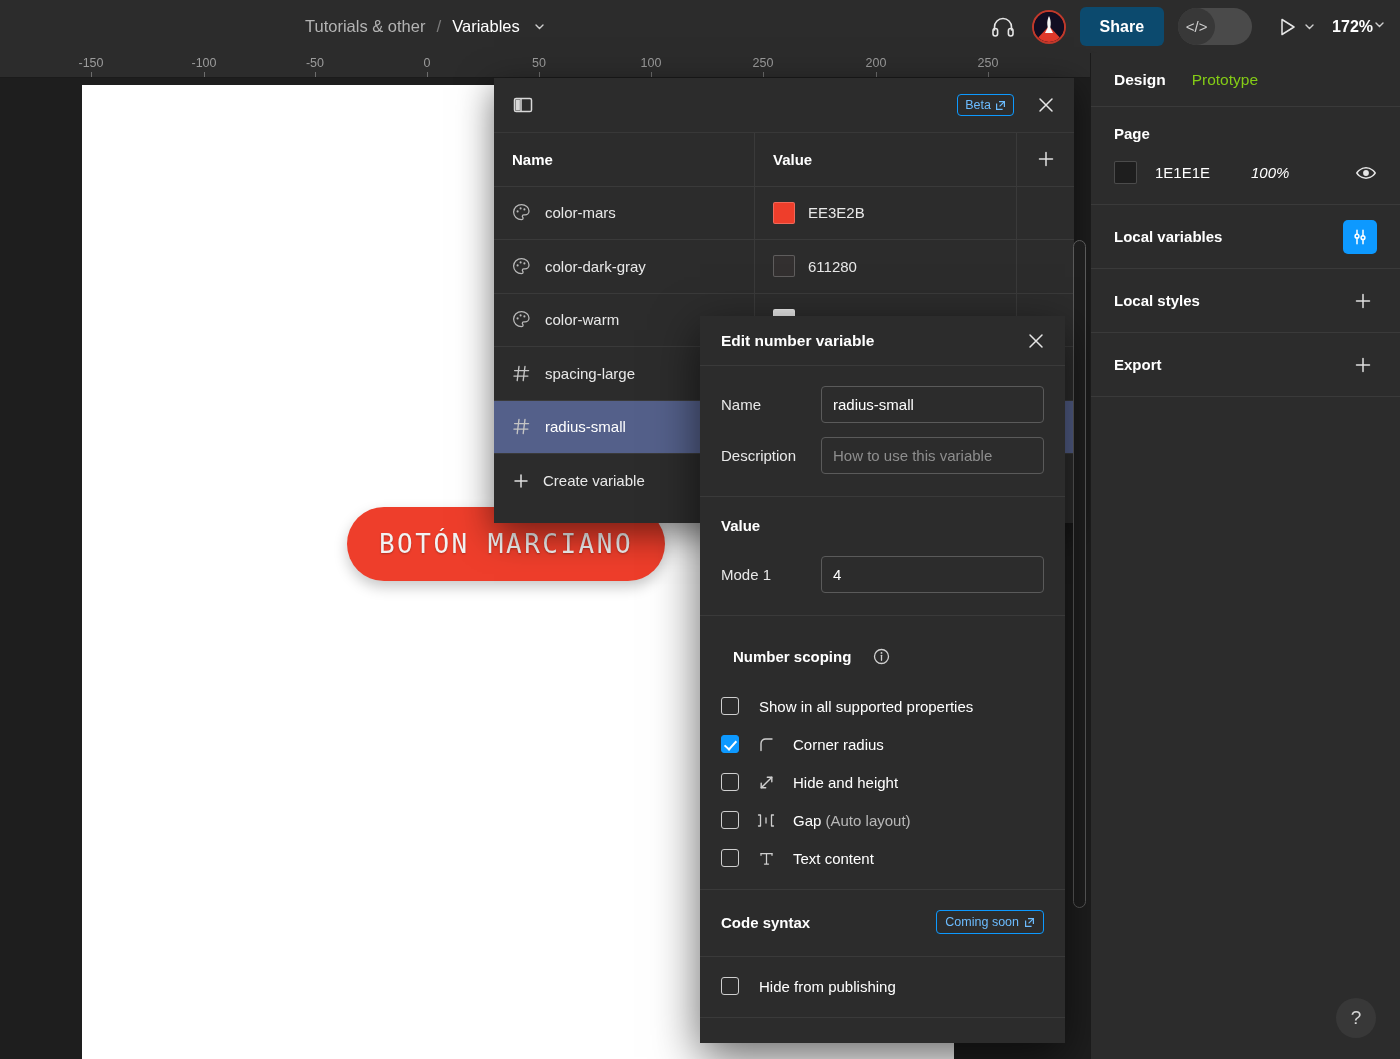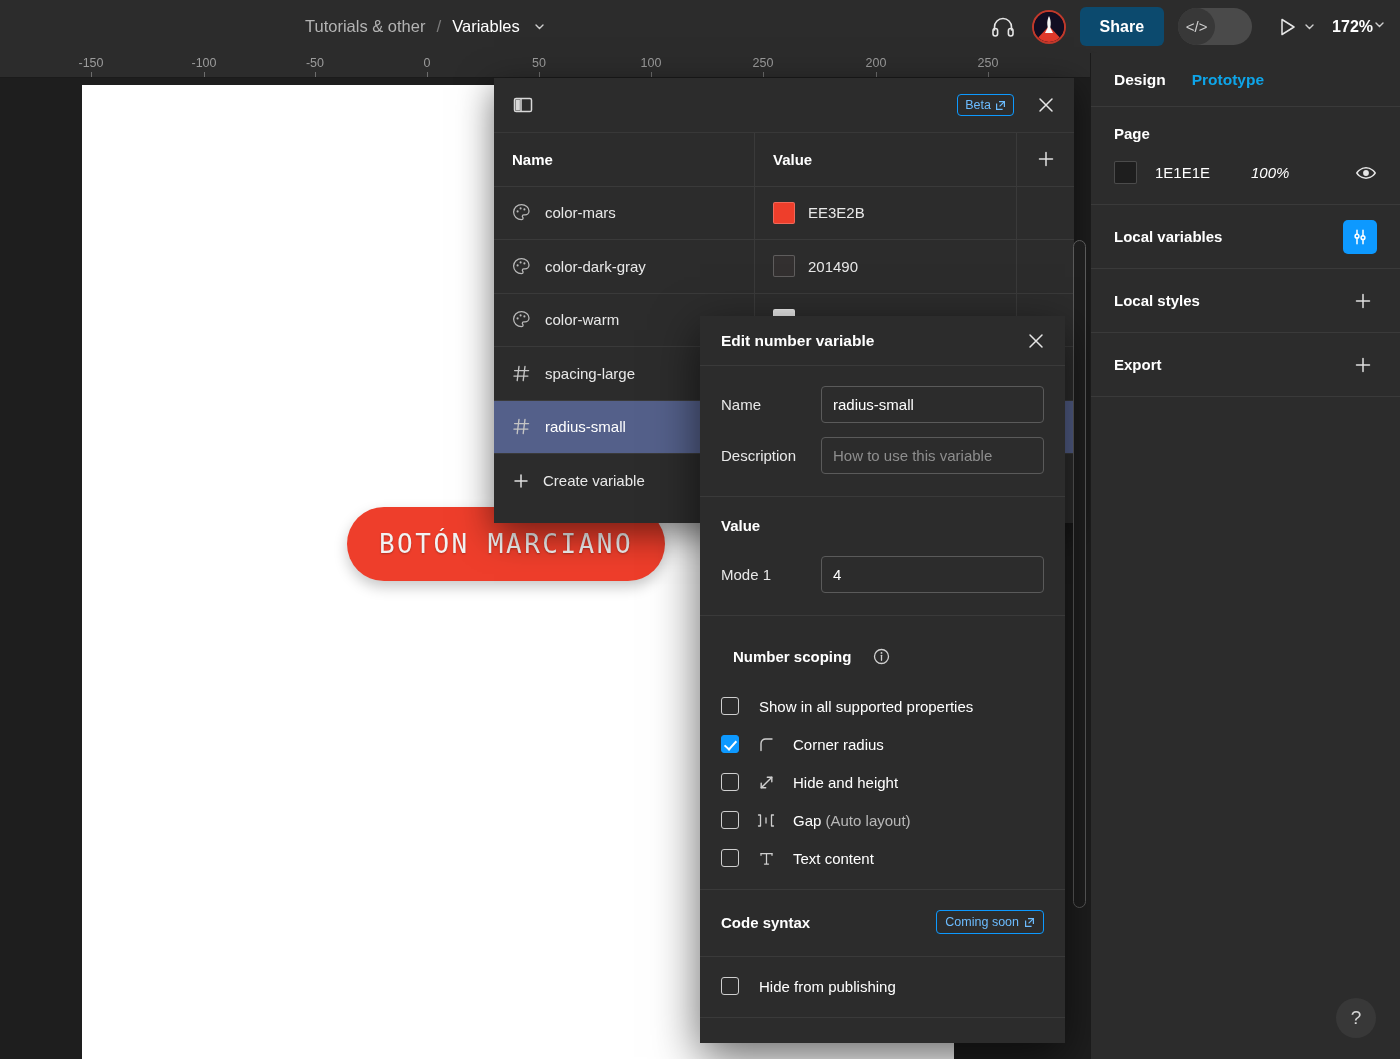--- a/index.html
+++ b/index.html
@@ -183,21 +183,21 @@
   }
   .md-row-between { display: flex; align-items: center; justify-content: space-between; }
 
   
   .sidebar {
     position: absolute; right: 0; top: 53px; width: 310px; height: 1006px;
     background: #2c2c2c; border-left: 1px solid #1b1b1b;
   }
   .sb-tabs { height: 54px; display: flex; align-items: center; gap: 26px; padding: 0 23px;
              border-bottom: 1px solid #3a3a3a; }
-  .sb-tab { color: #0ea5e9; font-size: 15.5px; font-weight: bold; }
+  .sb-tab { color: #84cc16; font-size: 15.5px; }
   .sb-tab.active { color: #ffffff; font-weight: 700; }
   .sb-sect { padding: 18px 23px 20px 23px; border-bottom: 1px solid #3a3a3a; }
   .sb-title { color: #ffffff; font-size: 15px; font-weight: 700; margin-bottom: 19px; }
   .sb-page-row { display: flex; align-items: center; }
   .sb-sw { width: 23px; height: 23px; border-radius: 2px; border: 1px solid rgba(255,255,255,0.2); }
   .sb-hex { color: #ffffff; font-size: 15px; margin-left: 18px; width: 96px; }
   .sb-pct { color: #ffffff; font-size: 15px; flex: 1; font-style: italic; }
   .sb-eye { display: flex; align-items: center; color: #e8e8e8; }
   .sb-row {
     height: 64px; display: flex; align-items: center; justify-content: space-between;
@@ -371,21 +371,21 @@
                   <path d="M9.5 1.6c-4.3 0-7.9 3.3-7.9 7.5 0 4.2 3.6 7.5 7.9 7.5 1 0 1.6-.6 1.6-1.4 0-.4-.2-.7-.4-1-.3-.3-.4-.6-.4-1 0-.8.7-1.4 1.5-1.4h1.2c2.2 0 4-1.7 4-3.8 0-3.4-3.4-6.4-7.5-6.4Z" stroke="#b9b9b9" stroke-width="1.25" fill="none"></path>
                   <circle cx="5.6" cy="8.4" r="1.05" fill="#b9b9b9"></circle>
                   <circle cx="8.6" cy="5.4" r="1.05" fill="#b9b9b9"></circle>
                   <circle cx="12.4" cy="6.4" r="1.05" fill="#b9b9b9"></circle>
                 </svg>
               </span>
               <span class="vp-name-label">color-dark-gray</span>
             </div>
             <div class="vp-c-val">
               <span class="swatch" style="background: rgb(51, 48, 48);"></span>
-              <span class="vp-val-label">201490</span>
+              <span class="vp-val-label">611280</span>
             </div>
             <div class="vp-c-add"></div>
           </div>
           <div class="vp-row">
             <div class="vp-c-name">
               <span style="display: flex;">
                 <svg class="icon" width="19" height="19" viewBox="0 0 19 19">
                   <path d="M9.5 1.6c-4.3 0-7.9 3.3-7.9 7.5 0 4.2 3.6 7.5 7.9 7.5 1 0 1.6-.6 1.6-1.4 0-.4-.2-.7-.4-1-.3-.3-.4-.6-.4-1 0-.8.7-1.4 1.5-1.4h1.2c2.2 0 4-1.7 4-3.8 0-3.4-3.4-6.4-7.5-6.4Z" stroke="#b9b9b9" stroke-width="1.25" fill="none"></path>
                   <circle cx="5.6" cy="8.4" r="1.05" fill="#b9b9b9"></circle>
                   <circle cx="8.6" cy="5.4" r="1.05" fill="#b9b9b9"></circle>

